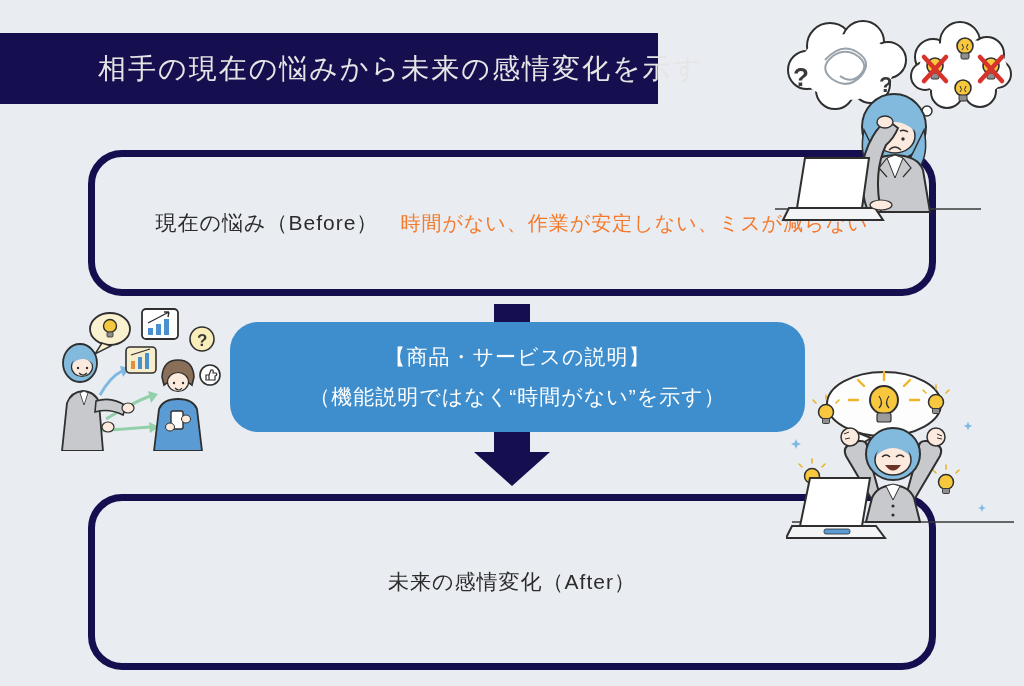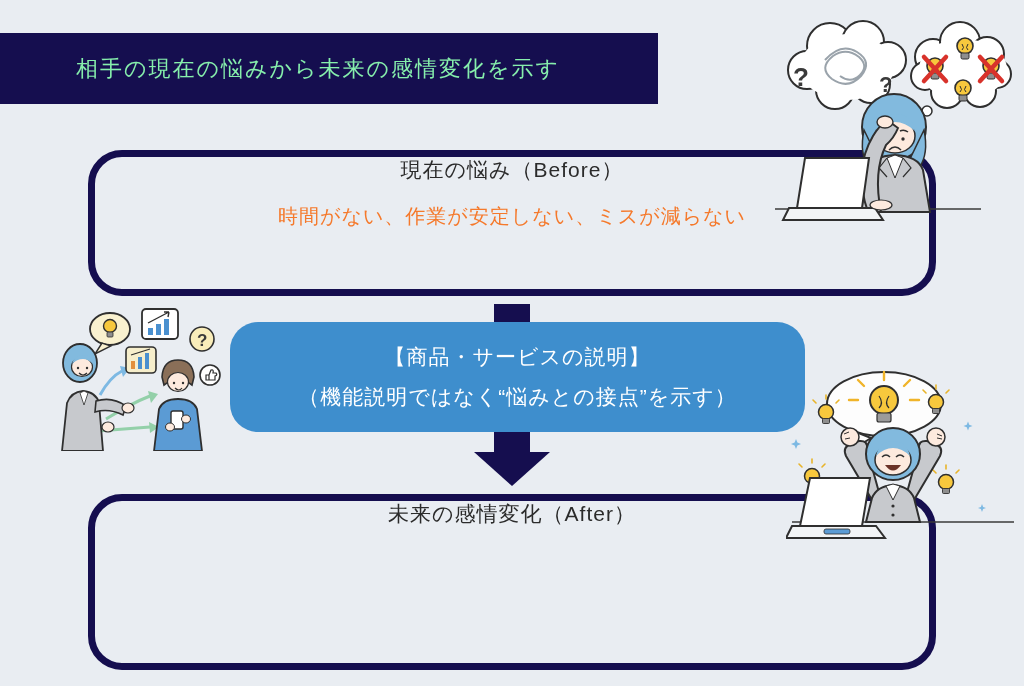--- a/index.html
+++ b/index.html
@@ -14,35 +14,35 @@
     overflow:hidden;
   }
   
   .header-bar{
     position:absolute;left:0;top:33px;
     width:658px;height:71px;
     background:#150e4f;
     display:flex;align-items:center;
   }
   .header-bar .title{
-    color:#86efac;
-    font-size:22px;
+    color:#e5e5e5;
+    font-size:28px;
     letter-spacing:2px;
-    padding-left:76px;
+    padding-left:98px;
     white-space:nowrap;
   }
   
   .flow-box{
     position:absolute;left:88px;width:848px;
     box-sizing:border-box;
     border:7px solid #150e4f;
     border-radius:34px;
     background:transparent;
-    display:flex;flex-direction:column;
-    align-items:center;justify-content:flex-start;
+    display:flex;flex-direction:row;
+    align-items:center;justify-content:center;
     gap:22px;
     text-align:center;
   }
   .flow-box.before{top:150px;height:146px;}
   .flow-box.after{top:494px;height:176px;}
   .flow-box .box-title{
     font-size:21px;color:#2b2b2b;letter-spacing:1px;line-height:1.2;
   }
   .flow-box .box-highlight{
     font-size:20px;font-weight:normal;color:#f5792b;letter-spacing:1px;line-height:1.2;
@@ -95,21 +95,21 @@
 
   <div class="flow-box before">
     <div class="box-title">現在の悩み（Before）</div>
     <div class="box-highlight">時間がない、作業が安定しない、ミスが減らない</div>
   </div>
 
   <div class="connector-shaft-1"></div>
 
   <div class="service-box">
     <div class="line">【商品・サービスの説明】</div>
-    <div class="line">（機能説明ではなく“悩みとの接点”を示す）</div>
+    <div class="line">（機能説明ではなく“時間がない”を示す）</div>
   </div>
 
   <div class="arrow-down-shaft"></div>
   <div class="arrow-down-head"></div>
 
   <div class="flow-box after">
     <div class="box-title">未来の感情変化（After）</div>
   </div>
 
   <div class="illus illus-top-right">

